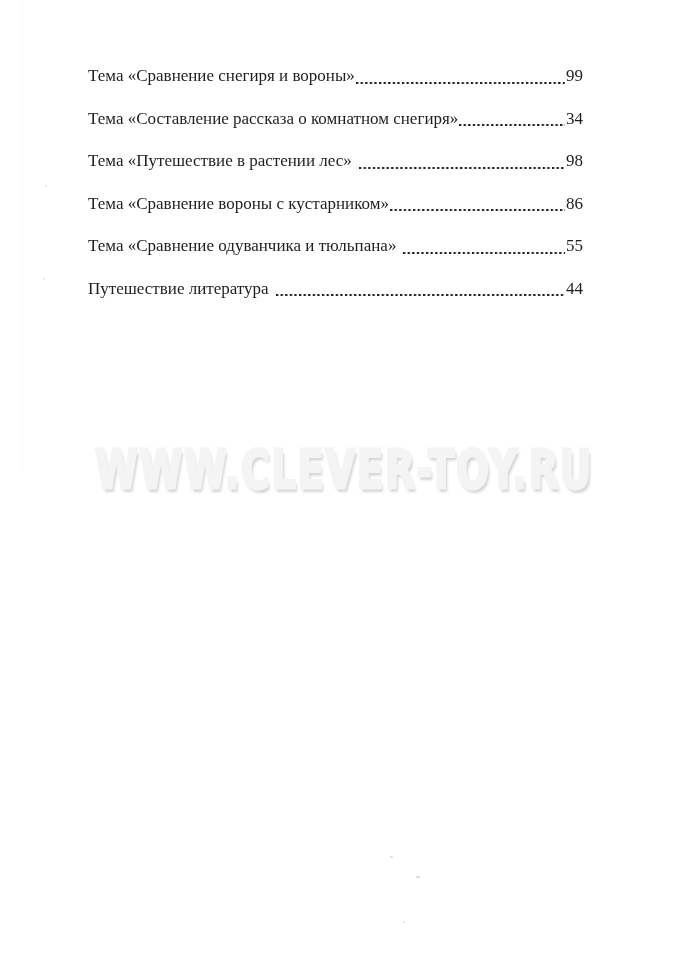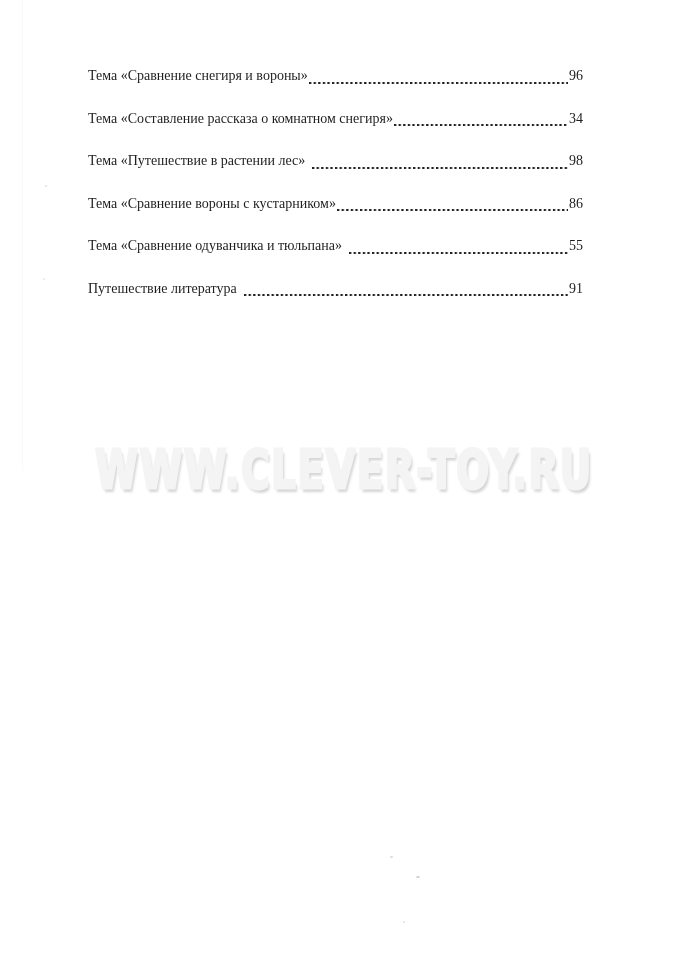--- a/index.html
+++ b/index.html
@@ -28,21 +28,21 @@
     position: absolute;
     left: 88px;
     right: 96px;
     top: 55px;
   }
   .toc-row {
     display: flex;
     align-items: baseline;
     height: 42.5px;
     line-height: 42.5px;
-    font-size: 14px;
+    font-size: 17px;
     color: var(--text-color, #1e1e1e);
     text-align: right;
   }
   .toc-title {
     white-space: nowrap;
     flex: 0 0 auto;
   }
   .toc-title.gap-after {
     margin-right: 6px;
   }
@@ -99,21 +99,21 @@
 </style>
 </head>
 <body style="background: rgb(255, 255, 255);">
 
 <div class="scan-line"></div>
 
 <div class="toc" id="toc">
     <div class="toc-row">
     <span class="toc-title">Тема «Сравнение снегиря и вороны»</span>
     <span class="toc-leader"></span>
-    <span class="toc-page">96</span>
+    <span class="toc-page">99</span>
   </div>
     <div class="toc-row">
     <span class="toc-title">Тема «Составление рассказа о комнатном снегиря»</span>
     <span class="toc-leader"></span>
     <span class="toc-page">34</span>
   </div>
     <div class="toc-row">
     <span class="toc-title gap-after">Тема «Путешествие в растении лес»</span>
     <span class="toc-leader"></span>
     <span class="toc-page">98</span>
@@ -124,21 +124,21 @@
     <span class="toc-page">86</span>
   </div>
     <div class="toc-row">
     <span class="toc-title gap-after">Тема «Сравнение одуванчика и тюльпана»</span>
     <span class="toc-leader"></span>
     <span class="toc-page">55</span>
   </div>
     <div class="toc-row">
     <span class="toc-title gap-after">Путешествие литература</span>
     <span class="toc-leader"></span>
-    <span class="toc-page">91</span>
+    <span class="toc-page">44</span>
   </div>
   </div>
 
 <div class="watermark">WWW.CLEVER-TOY.RU</div>
 
 <div class="speck s1"></div>
 <div class="speck s2"></div>
 <div class="speck s3"></div>
 <div class="speck s4"></div>
 <div class="speck s5"></div>

